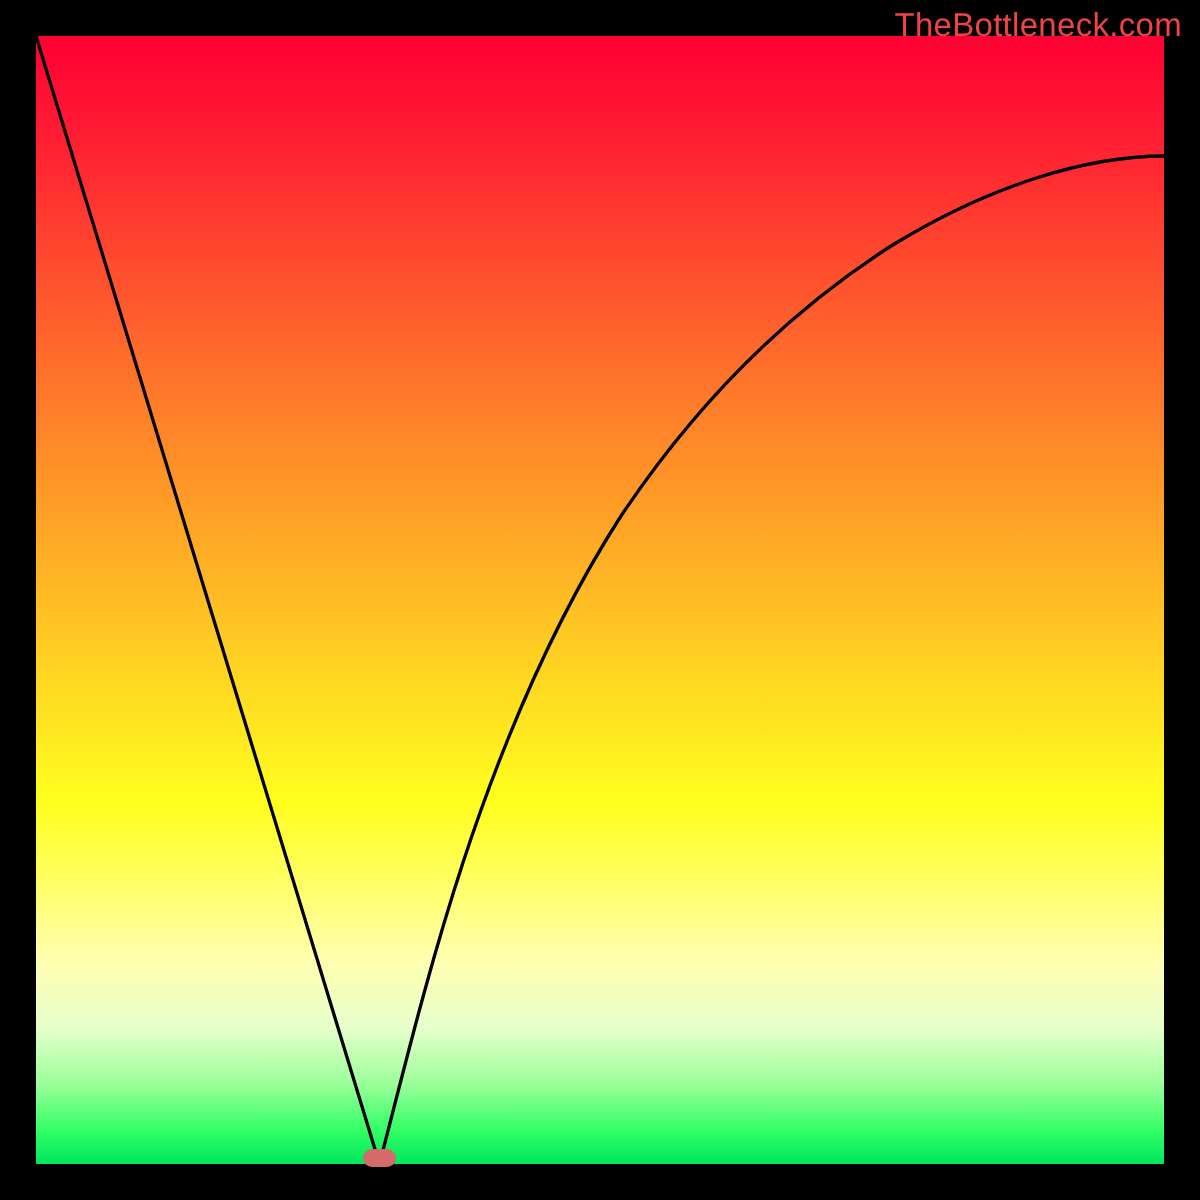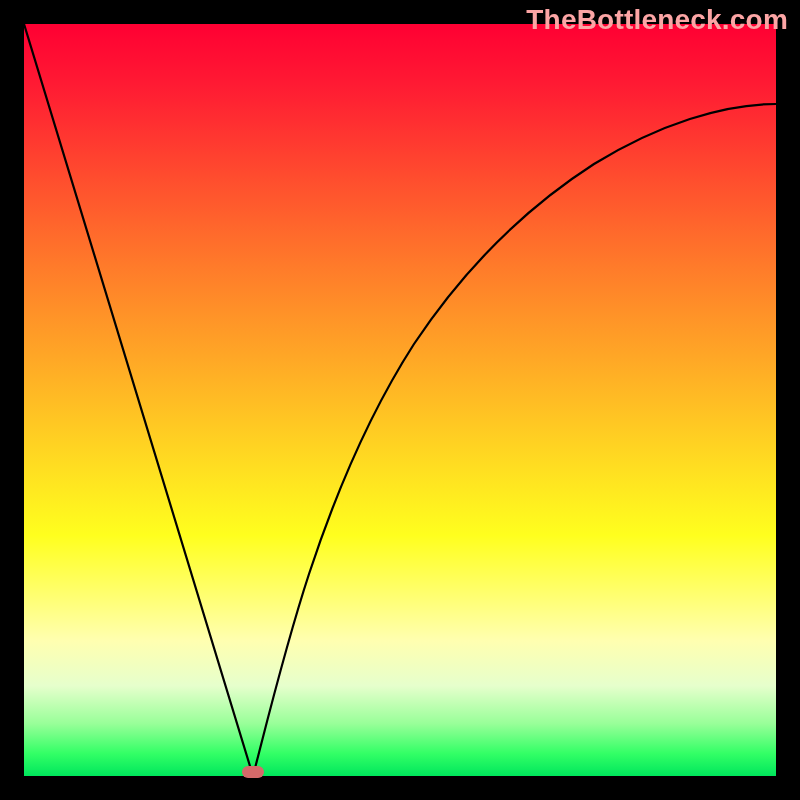--- a/index.html
+++ b/index.html
@@ -54,23 +54,23 @@
     width: 22px;
     height: 12px;
     background: #d46a6a;
     border-radius: 6px;
     transform: translate(-50%, -50%);
   }
   .watermark {
     position: absolute;
     top: 4px;
     right: 12px;
-    color: #fca5a5;
-    font-size: 28px;
-    font-weight: 700;
+    color: #ef4444;
+    font-size: 22px;
+    font-weight: 400;
     letter-spacing: 0.2px;
     z-index: 50;
   }
 </style>
 </head>
 <body>
 
 <div class="watermark">TheBottleneck.com</div>
 
 <div class="frame">

